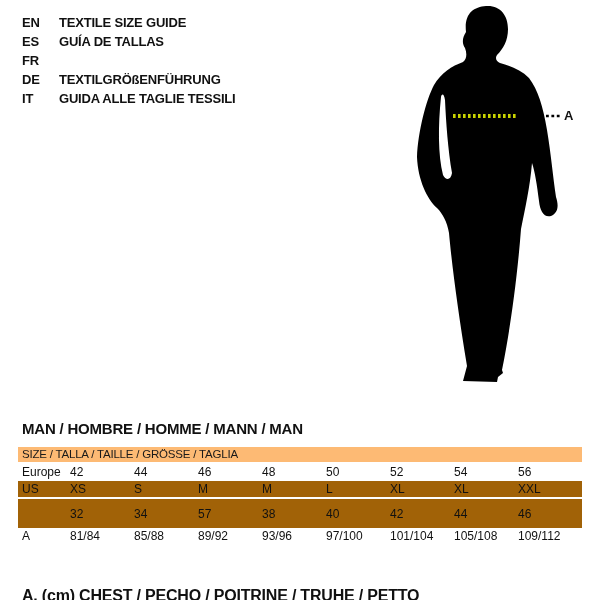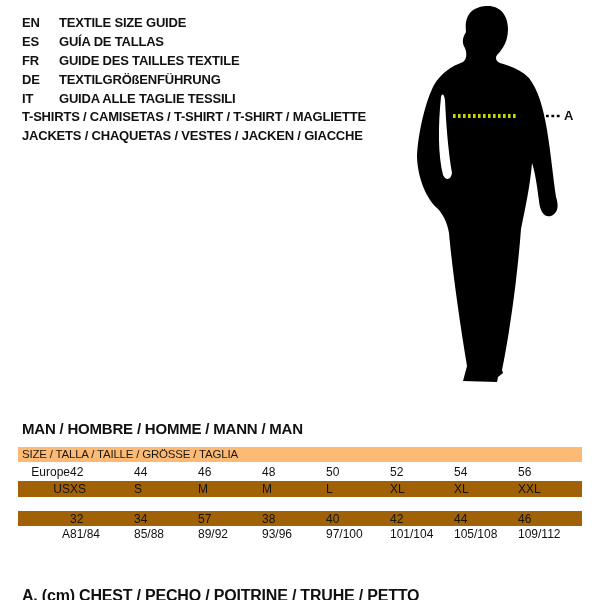--- a/index.html
+++ b/index.html
@@ -20,59 +20,54 @@
   .section-title{position:absolute;left:22px;top:420px;font-size:15px;font-weight:700;letter-spacing:-0.2px;}
   
   .size-table{position:absolute;left:18px;top:447px;width:564px;font-size:12px;}
   .t-header{
     background:#fdba74;height:15px;line-height:15px;padding-left:4px;
     font-size:11.5px;color:#1a1a1a;margin-bottom:1px;letter-spacing:-0.2px;
   }
   .t-row{display:grid;grid-template-columns:52px repeat(8,1fr);align-items:center;height:17px;}
   .t-row.shaded{background:#a16207;}
   .t-row.r-us{height:16px;margin-top:1px;}
-  .t-row.r-uk{height:15px;margin-top:14px;}
+  .t-row.r-uk{height:29px;margin-top:2px;}
   .t-row.r-a{height:15px;}
-  .t-label{padding-left:4px;text-align:right;}
+  .t-label{padding-left:4px;text-align:left;}
   .t-cell{text-align:left;}
   
   .footnote{position:absolute;left:22px;top:547px;font-size:16px;font-weight:700;letter-spacing:-0.2px;margin-top:40px;}
 </style>
 </head>
 <body>
 
 <div class="page">
 
   <div class="lang-list">
     <div class="lang-row">
       <span class="lang-code">EN</span>
       <span class="lang-label">TEXTILE SIZE GUIDE</span>
     </div>
     <div class="lang-row">
       <span class="lang-code">ES</span>
       <span class="lang-label">GUÍA DE TALLAS</span>
     </div>
     <div class="lang-row">
       <span class="lang-code">FR</span>
-      <span class="lang-label">GUIDE DES TAILLES TEXTILE</span>
     </div>
     <div class="lang-row">
       <span class="lang-code">DE</span>
       <span class="lang-label">TEXTILGRÖßENFÜHRUNG</span>
     </div>
     <div class="lang-row">
       <span class="lang-code">IT</span>
       <span class="lang-label">GUIDA ALLE TAGLIE TESSILI</span>
     </div>
   </div>
 
-  <div class="categories">
-    <div>T-SHIRTS / CAMISETAS / T-SHIRT / T-SHIRT / MAGLIETTE</div>
-    <div>JACKETS / CHAQUETAS / VESTES / JACKEN / GIACCHE</div>
-  </div>
 
   <svg class="figure-svg" viewBox="0 0 600 600" xmlns="http://www.w3.org/2000/svg" aria-hidden="true">
     <path d="M 466,32
              C 464,14 473,7 486,6
              C 500,5 508,15 508,29
              C 508,41 503,49 497,55
              C 495,58 496,61 500,63
              C 510,66 521,70 529,78
              C 538,90 543,106 547,130
              C 551,154 553,177 556,197

